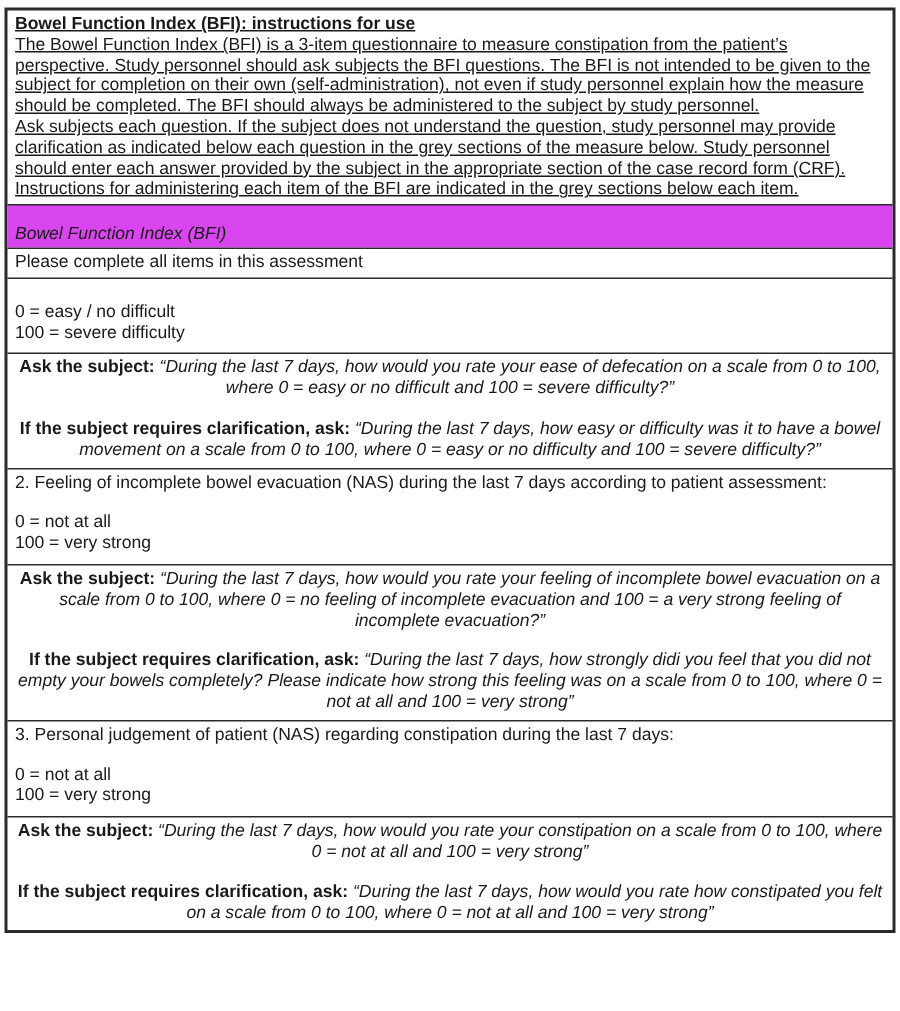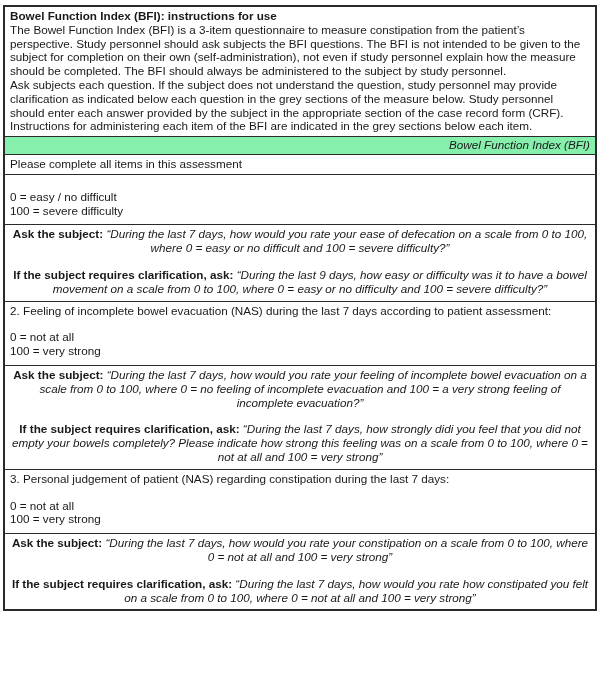--- a/index.html
+++ b/index.html
@@ -11,25 +11,25 @@
     font-size: 11.7px; line-height: 13.8px;
   }
   .page { padding: 5px 3px 0 3px; }
   .caption { text-align: center; margin-bottom: 3px; }
   .cap-label { color: #8e8e8e; letter-spacing: 0.4px; }
   .cap-title { color: #111111; letter-spacing: 0.2px; }
   .bfi-table { border: 2px solid #2a2a2a; background: #ffffff; }
   .row { border-top: 1px solid #2a2a2a; padding: 2px 5px 3px 5px; }
   .row:first-child { border-top: none; }
   .band {
-    background: #86efac; font-style: italic; text-align: right;
-    padding-top: 1px; padding-bottom: 2px;
+    background: #d946ef; font-style: italic; text-align: left;
+    padding-top: 12px; padding-bottom: 2px;
   }
   .bold { font-weight: bold; }
-  .cell-instructions p { margin: 0; }
+  .cell-instructions p { margin: 0; text-decoration: underline; }
   .cell-q { padding-bottom: 7px; }
   .scale-block { margin-top: 13px; }
   .cell-askif { padding-bottom: 5px; }
   .cell-askif p { margin: 0; text-align: center; }
   .cell-askif .clarify { margin-top: 13px; }
   .cell-askif b { font-weight: bold; }
   .cell-askif i { font-style: italic; }
 </style>
 </head>
 <body>
@@ -55,21 +55,21 @@
     </div>
 
     <div class="row cell-q">
       <div class="scale-block">
         <div>0 = easy / no difficult</div>
         <div>100 = severe difficulty</div>
       </div>
     </div>
     <div class="row cell-askif">
       <p class="ask"><b>Ask the subject:</b> <i>“During the last 7 days, how would you rate your ease of defecation on a scale from 0 to 100, where 0 = easy or no difficult and 100 = severe difficulty?”</i></p>
-      <p class="clarify"><b>If the subject requires clarification, ask:</b> <i>“During the last 9 days, how easy or difficulty was it to have a bowel movement on a scale from 0 to 100, where 0 = easy or no difficulty and 100 = severe difficulty?”</i></p>
+      <p class="clarify"><b>If the subject requires clarification, ask:</b> <i>“During the last 7 days, how easy or difficulty was it to have a bowel movement on a scale from 0 to 100, where 0 = easy or no difficulty and 100 = severe difficulty?”</i></p>
     </div>
 
     <div class="row cell-q">
       <div>2. Feeling of incomplete bowel evacuation (NAS) during the last 7 days according to patient assessment:</div>
       <div class="scale-block">
         <div>0 = not at all</div>
         <div>100 = very strong</div>
       </div>
     </div>
     <div class="row cell-askif">

